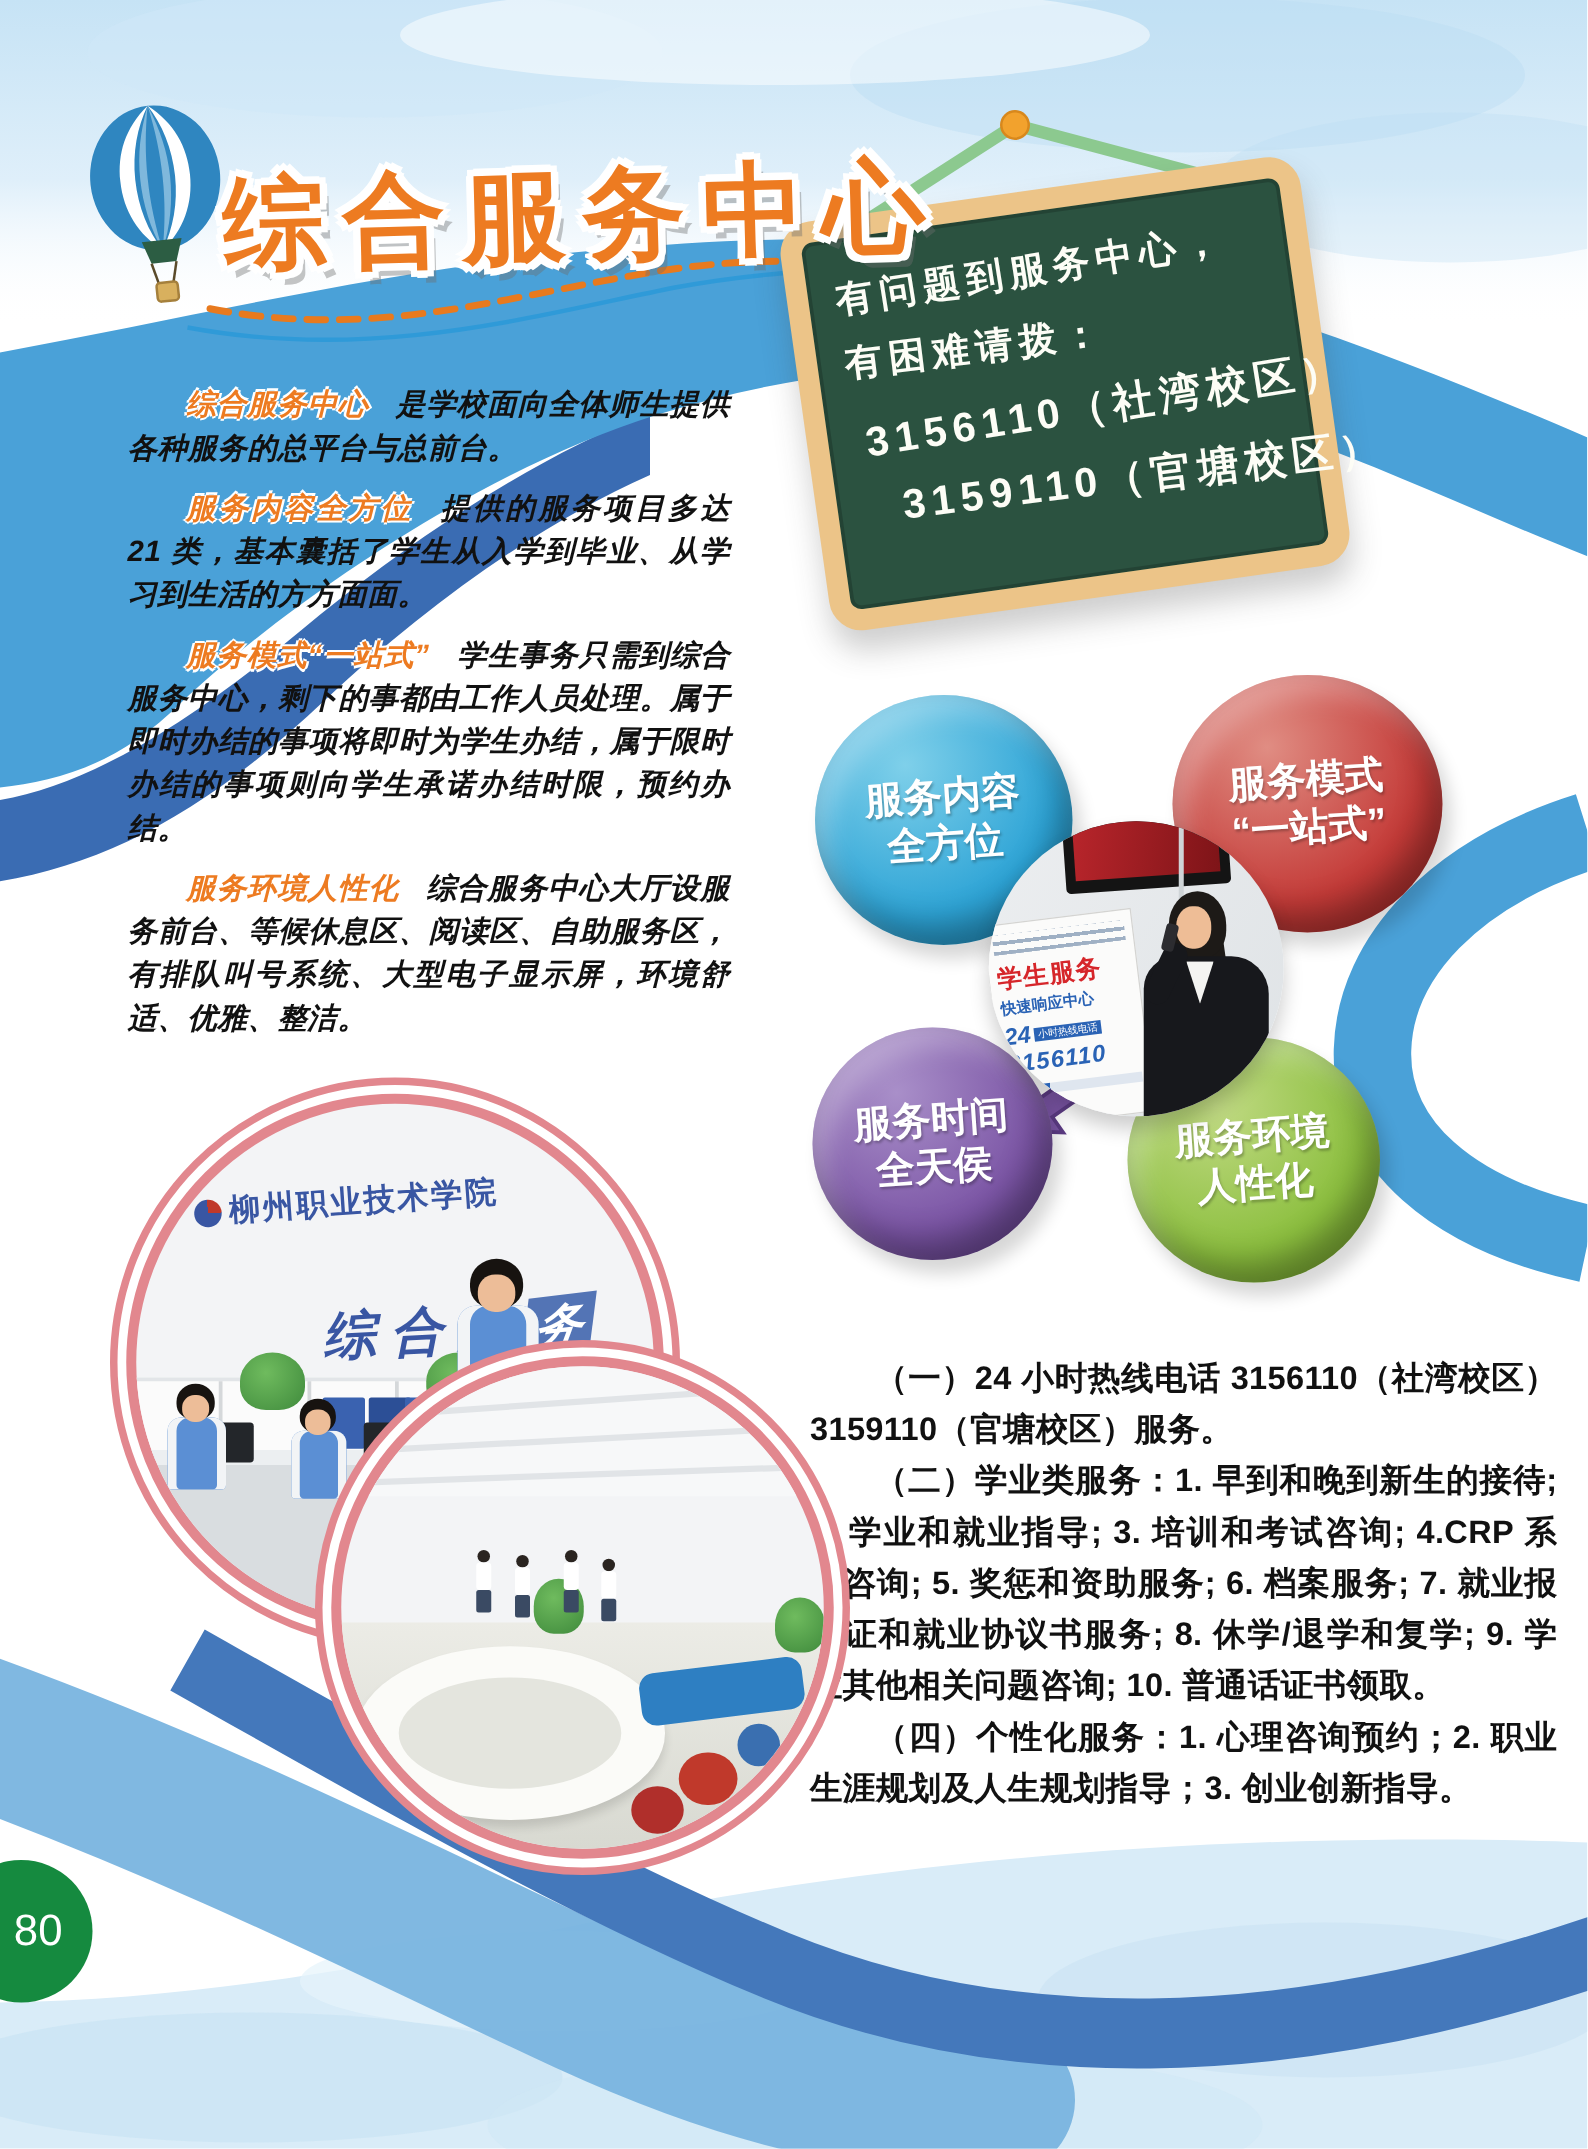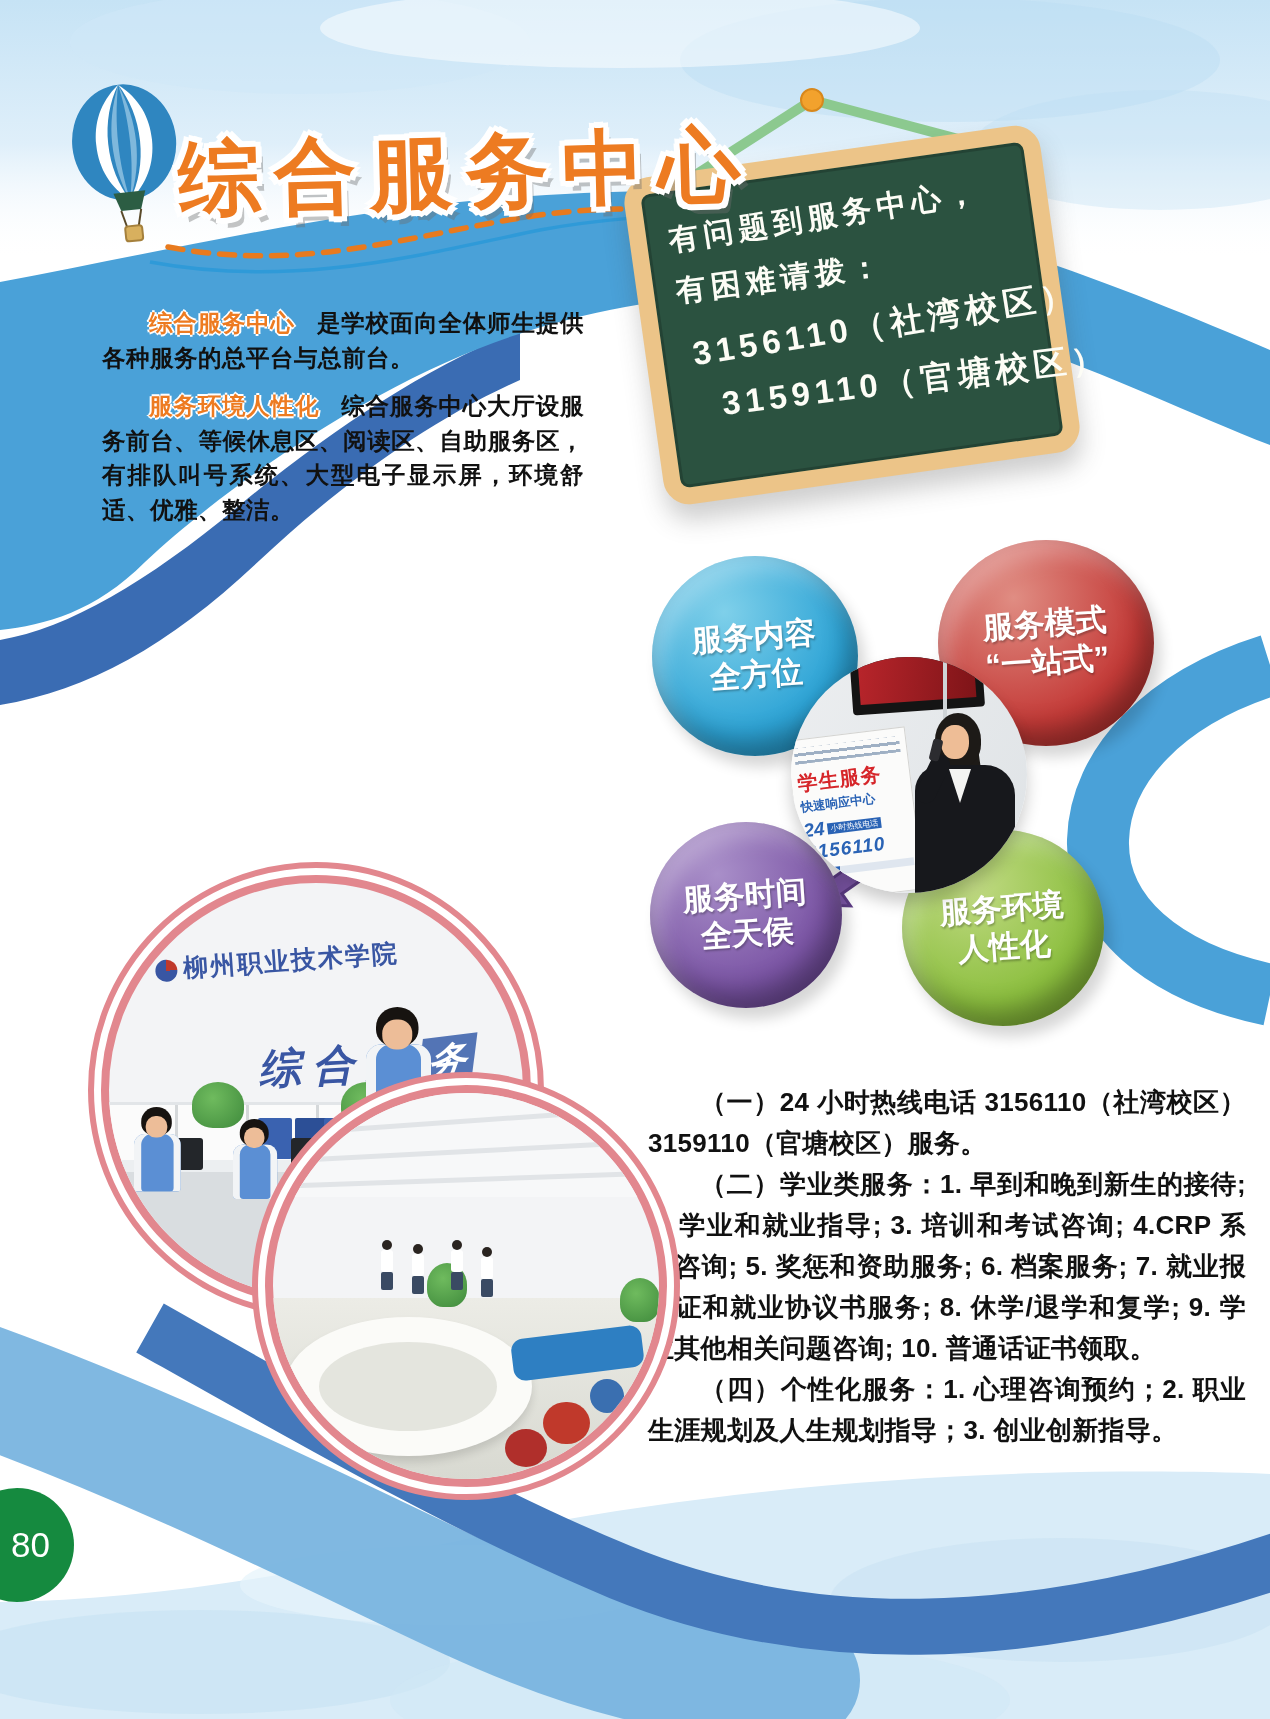--- a/index.html
+++ b/index.html
@@ -22,21 +22,21 @@
     transform:rotate(-8deg);background:#2b5240;border:17px solid #ecc488;border-radius:26px;
     box-shadow:0 16px 24px rgba(60,60,60,.25), inset 0 0 0 3px rgba(0,0,0,.18);
     box-sizing:border-box;padding:26px 16px 0 22px;}
   .board .bline{color:#fdfdf6;font-weight:bold;white-space:nowrap;}
   .board .l1{font-size:30px;letter-spacing:5px;transform:rotate(-1deg);margin-bottom:16px;}
   .board .l2{font-size:30px;letter-spacing:5px;transform:rotate(1deg);margin-bottom:16px;}
   .board .l3{font-size:33px;letter-spacing:5px;margin-left:8px;transform:rotate(-1deg);margin-bottom:14px;}
   .board .l4{font-size:33px;letter-spacing:5px;margin-left:30px;transform:rotate(1deg);}
 
   
-  .intro{position:absolute;left:102px;top:306px;width:482px;z-index:2;}
+  .intro{position:absolute;left:102px;top:306px;width:482px;z-index:2;font-style:italic;}
   .intro p{margin:0 0 14px 0;text-indent:2em;font-size:23.5px;line-height:34.5px;
     font-weight:bold;color:#111;text-align:justify;letter-spacing:.5px;}
   .intro .lead{color:#ED7B21;margin-right:22px;
     text-shadow:-2px 0 0 #fff,2px 0 0 #fff,0 -2px 0 #fff,0 2px 0 #fff;}
 
   
   .bubble{position:absolute;border-radius:50%;display:flex;align-items:center;justify-content:center;
     z-index:2;color:#fff;font-weight:bold;text-align:center;
     box-shadow:inset -10px -16px 24px rgba(0,0,0,.30), inset 12px 16px 20px rgba(255,255,255,.30),
       7px 11px 14px rgba(0,0,0,.16);}
@@ -228,20 +228,26 @@
     <div class="bline l2">有困难请拨：</div>
     <div class="bline l3">3156110（社湾校区）</div>
     <div class="bline l4">3159110（官塘校区）</div>
   </div>
 
   <div class="intro">
     <p>
       <span class="lead">综合服务中心</span><span>是学校面向全体师生提供各种服务的总平台与总前台。</span>
     </p>
     <p>
+      <span class="lead">服务内容全方位</span><span>提供的服务项目多达 21 类，基本囊括了学生从入学到毕业、从学习到生活的方方面面。</span>
+    </p>
+    <p>
+      <span class="lead">服务模式“一站式”</span><span>学生事务只需到综合服务中心，剩下的事都由工作人员处理。属于即时办结的事项将即时为学生办结，属于限时办结的事项则向学生承诺办结时限，预约办结。</span>
+    </p>
+    <p>
       <span class="lead">服务环境人性化</span><span>综合服务中心大厅设服务前台、等候休息区、阅读区、自助服务区，有排队叫号系统、大型电子显示屏，环境舒适、优雅、整洁。</span>
     </p>
   </div>
 
   <svg id="arrows" width="1270" height="1719" viewBox="0 0 1270 1719">
     <g transform="translate(836,706) rotate(-145)">
       <polygon points="-34,-9 4,-9 4,-24 36,0 4,24 4,9 -34,9" fill="#2aa3d6" stroke="#1b7fb0" stroke-width="3"></polygon>
     </g>
     <g transform="translate(982,700) rotate(-35)">
       <polygon points="-34,-9 4,-9 4,-24 36,0 4,24 4,9 -34,9" fill="#c43b38" stroke="#9c2b29" stroke-width="3"></polygon>

